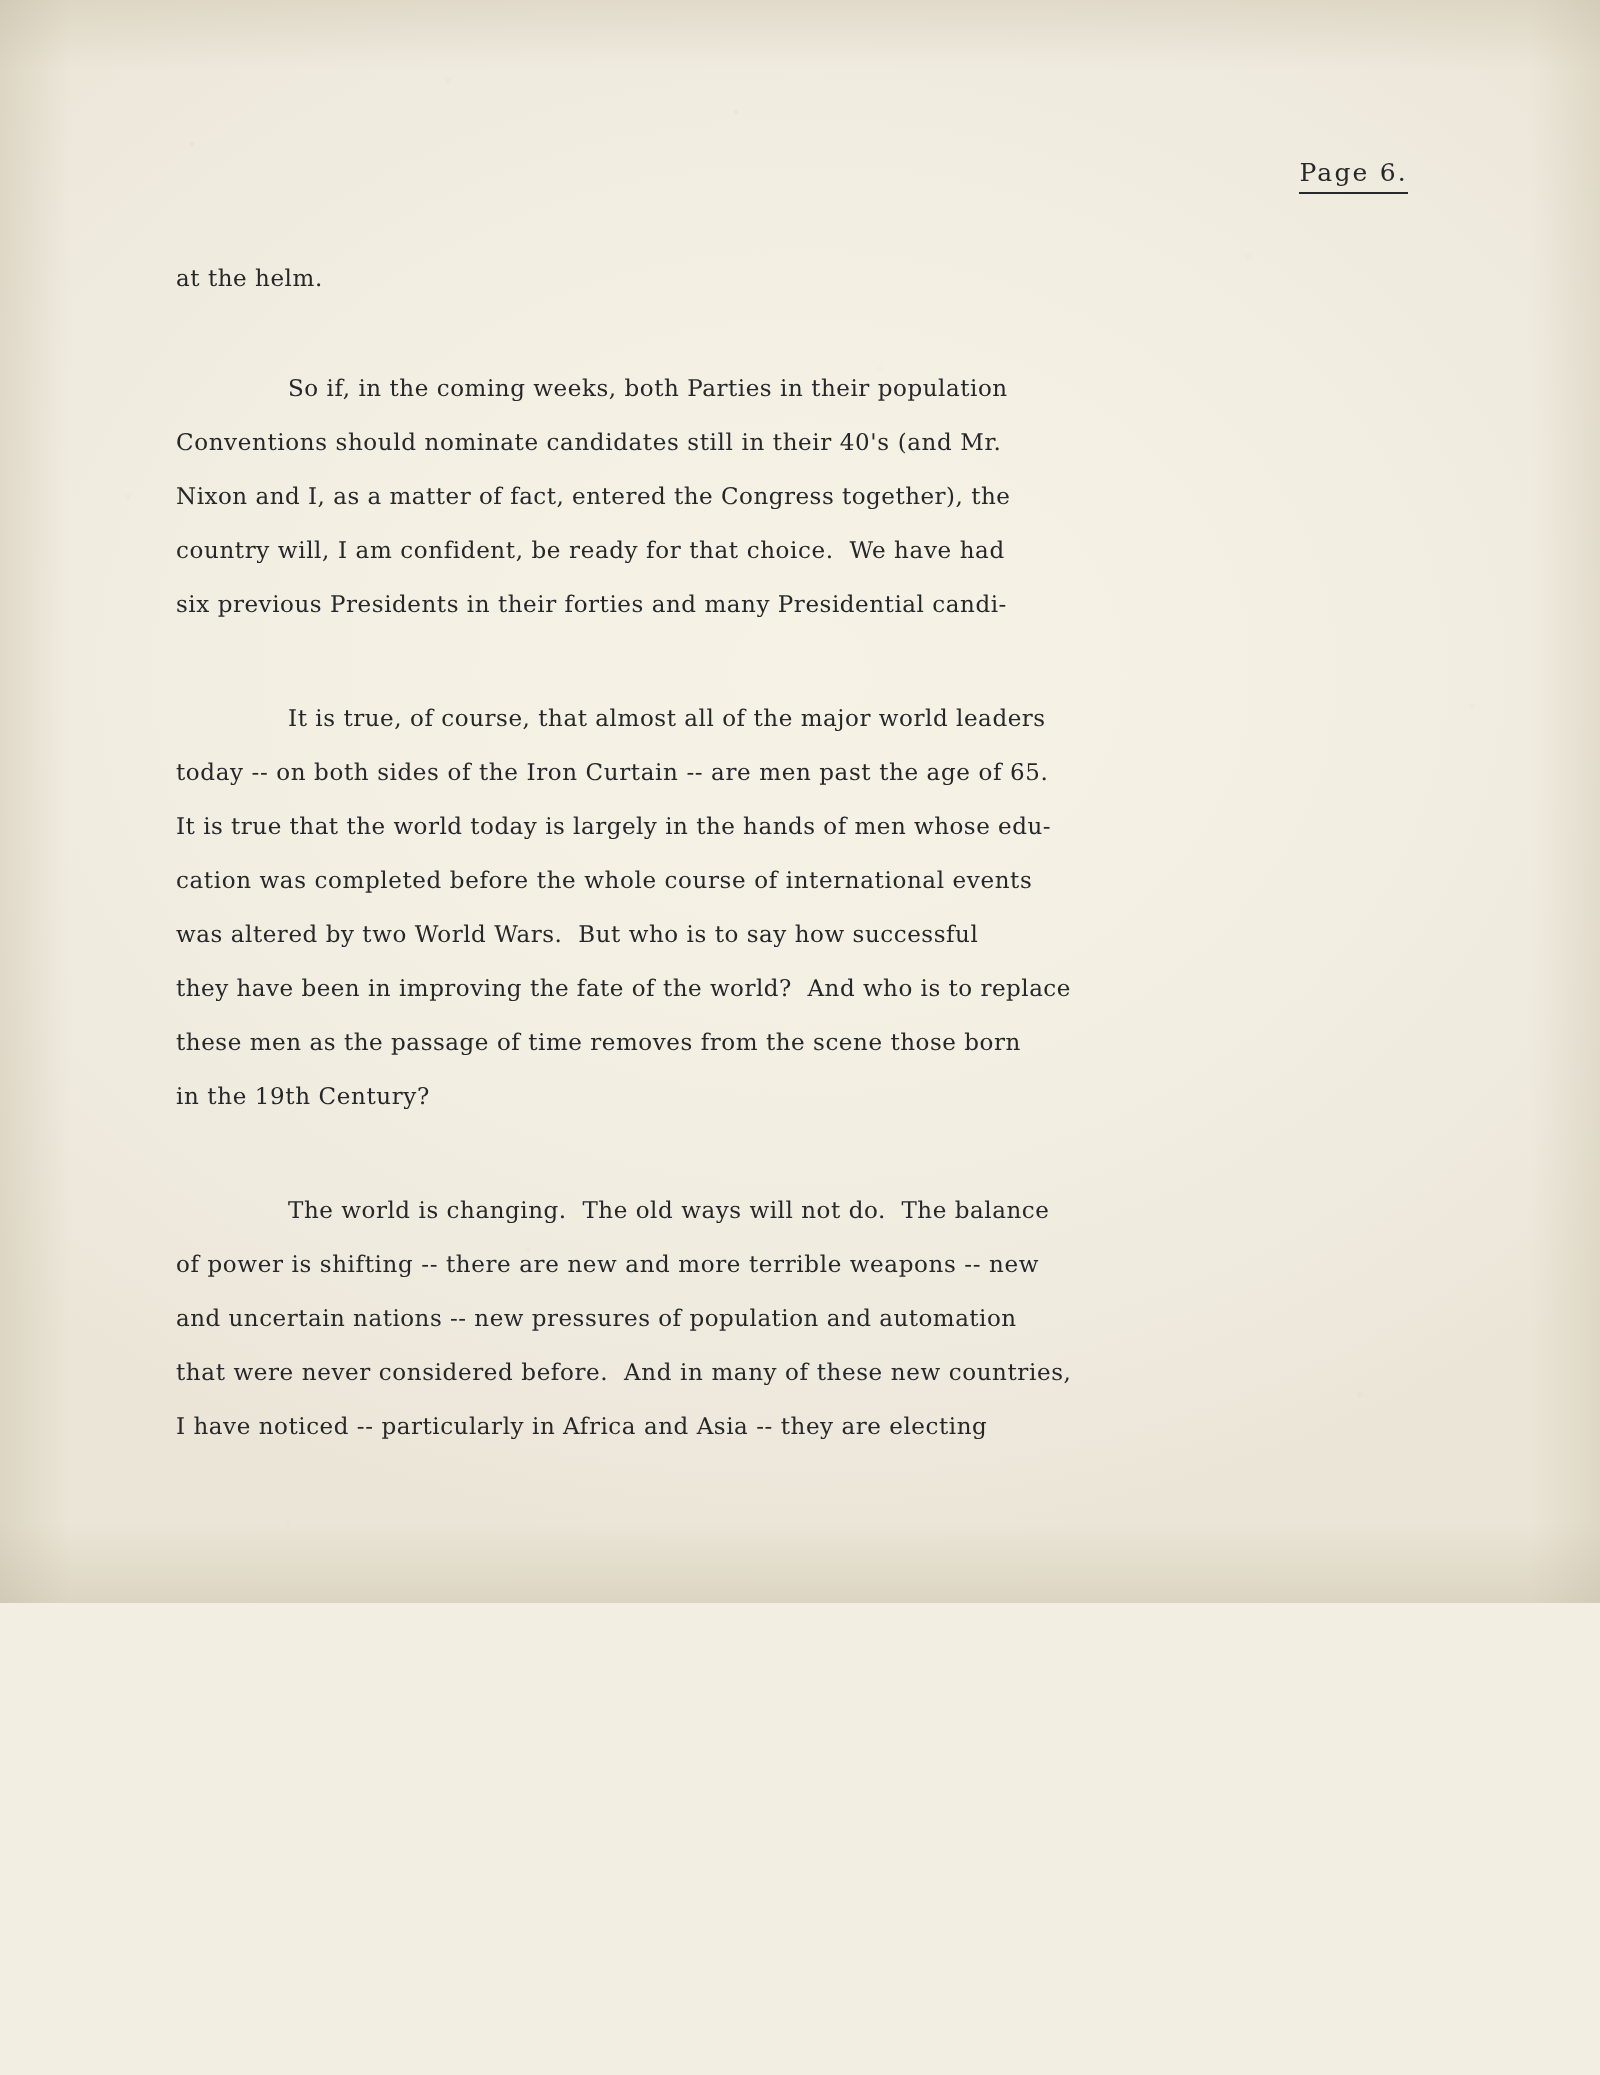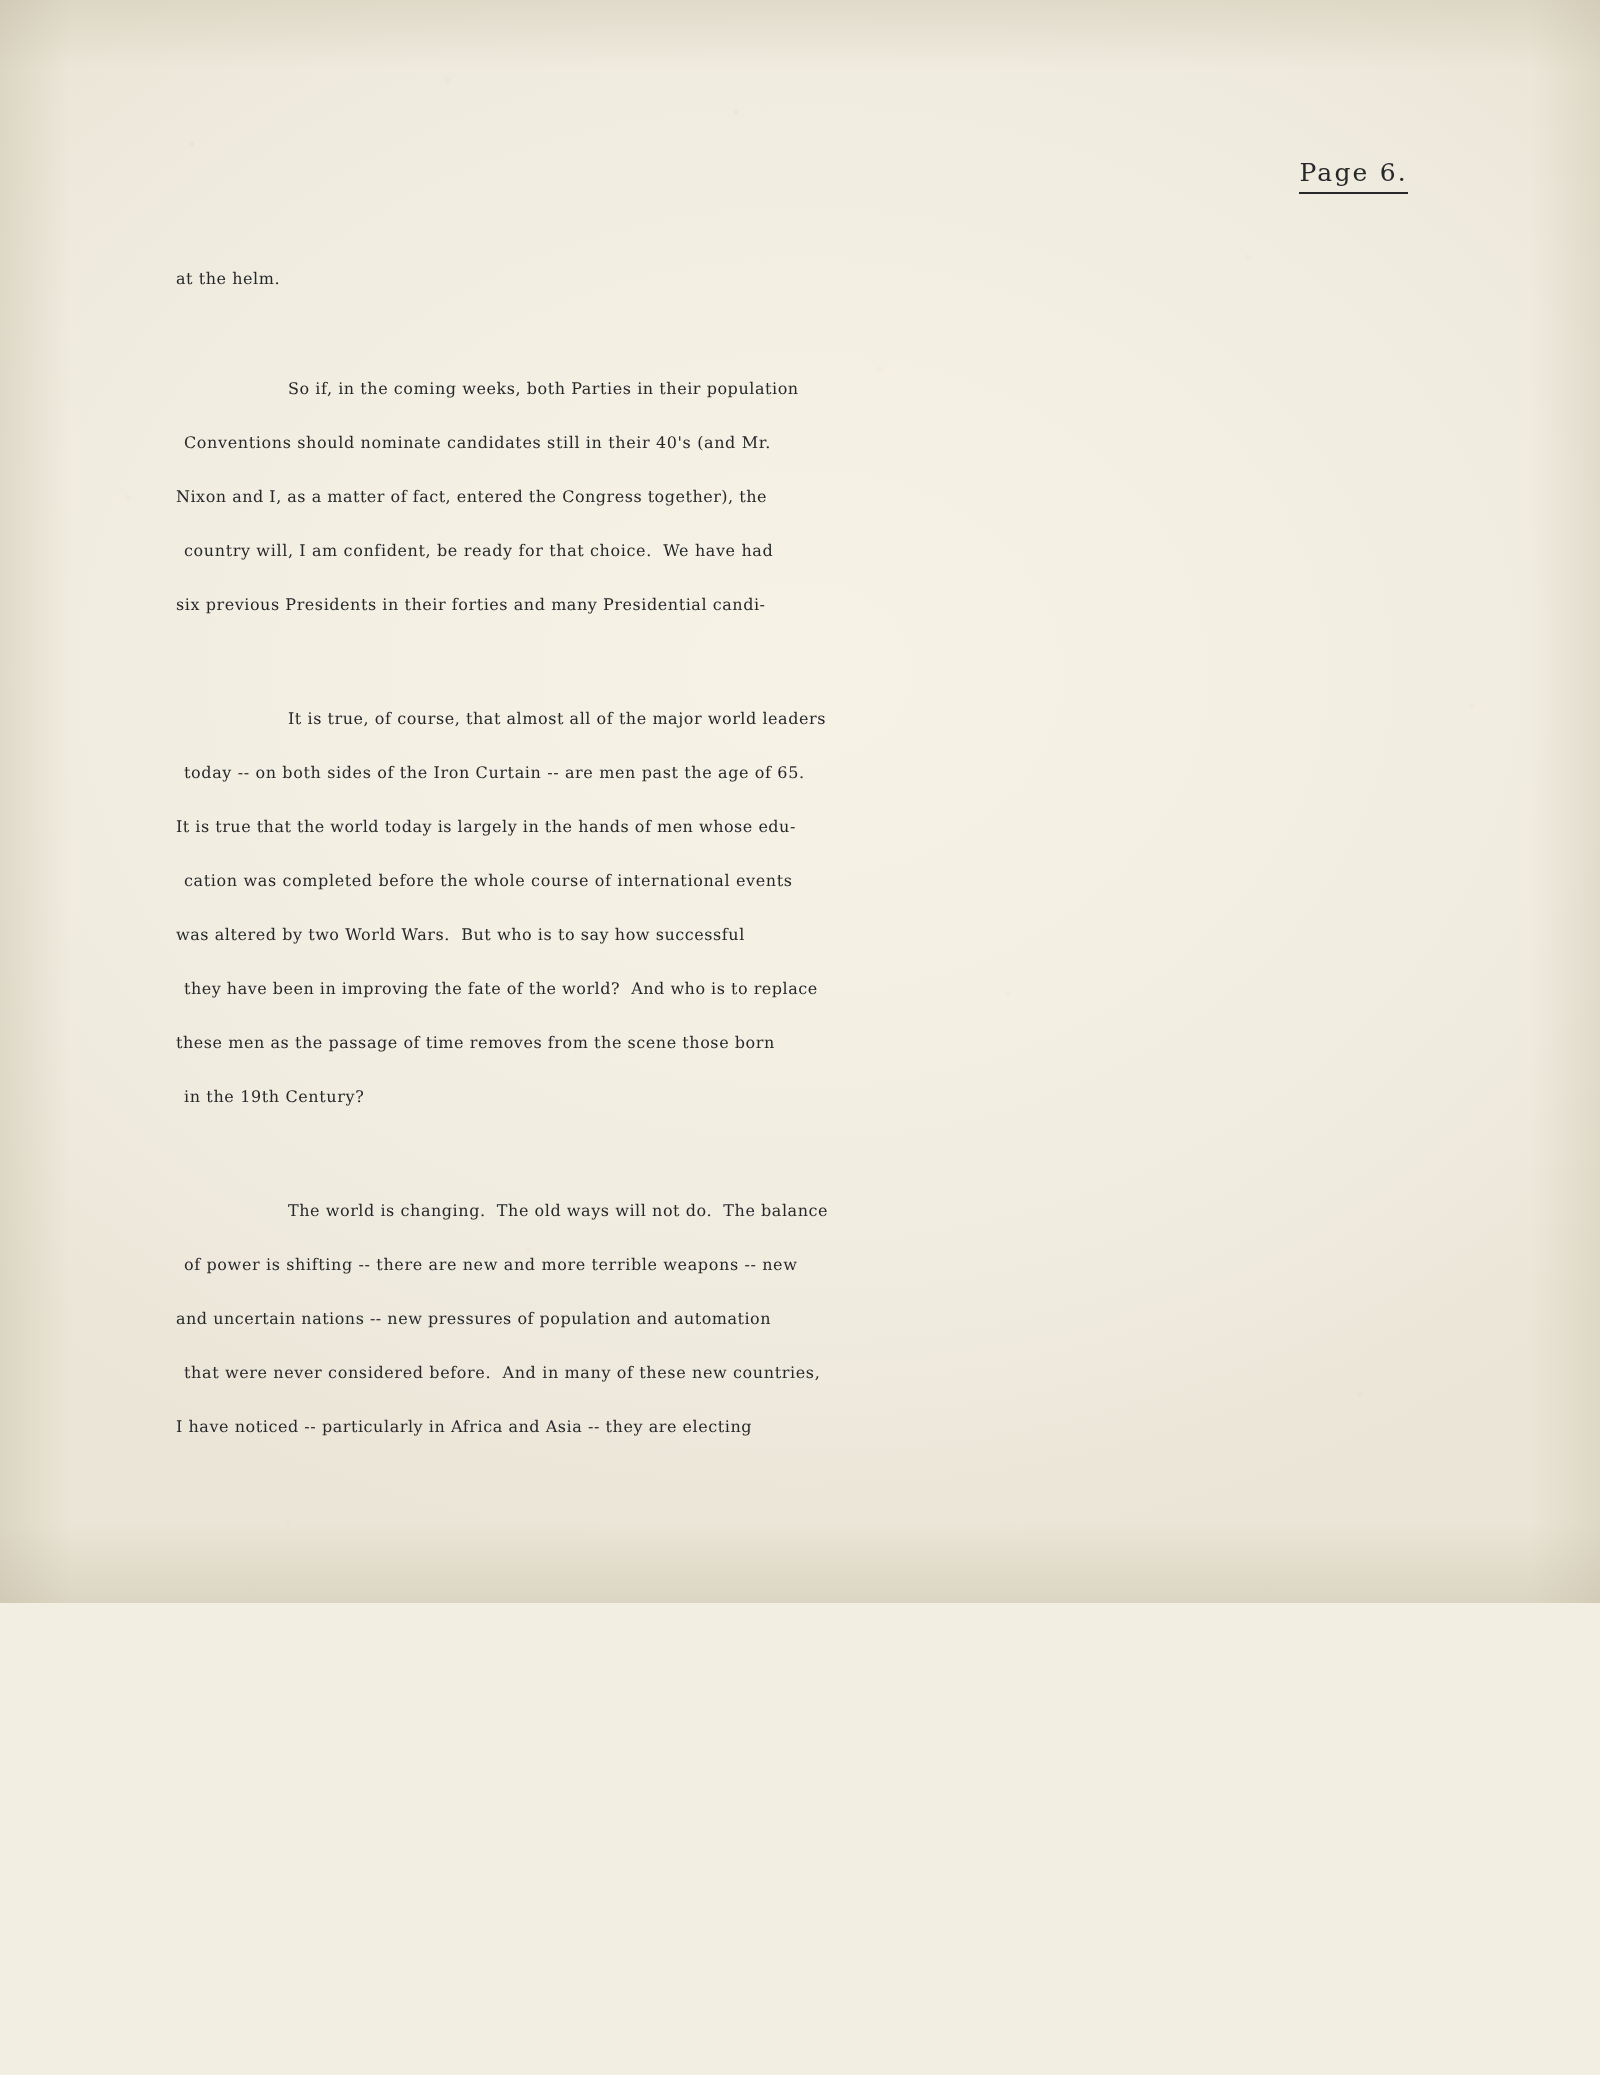--- a/index.html
+++ b/index.html
@@ -85,34 +85,34 @@
     width: 1210px;
   }
 
   .para {
     margin: 0 0 0 0;
   }
 
   
   .line {
     font-family: "DejaVu Serif", serif;
-    font-size: 16px;
+    font-size: 23px;
     line-height: 54px;
     height: 54px;
     color: #25272a;
     letter-spacing: .55px;
     white-space: pre;
     text-rendering: geometricPrecision;
   }
   .line.indent { padding-left: 112px; }
   .gap-2 { height: 56px; }
   .gap-3 { height: 60px; }
 
   
-  .line:nth-child(2n)   { letter-spacing: .62px; margin-left: 8px; }
+  .line:nth-child(2n)   { letter-spacing: .62px; }
   .line:nth-child(3n)   { letter-spacing: .50px; }
 </style>
 </head>
 <body>
 
 <div class="page">
 
   <div class="grain"></div>
   <div class="vignette"></div>
 

